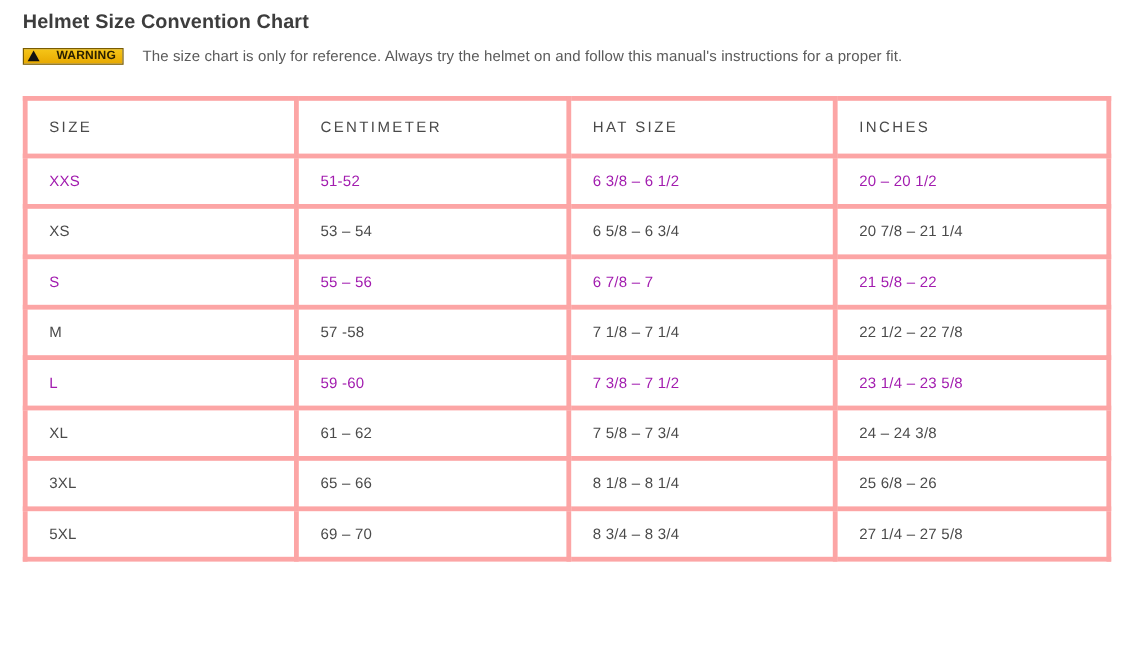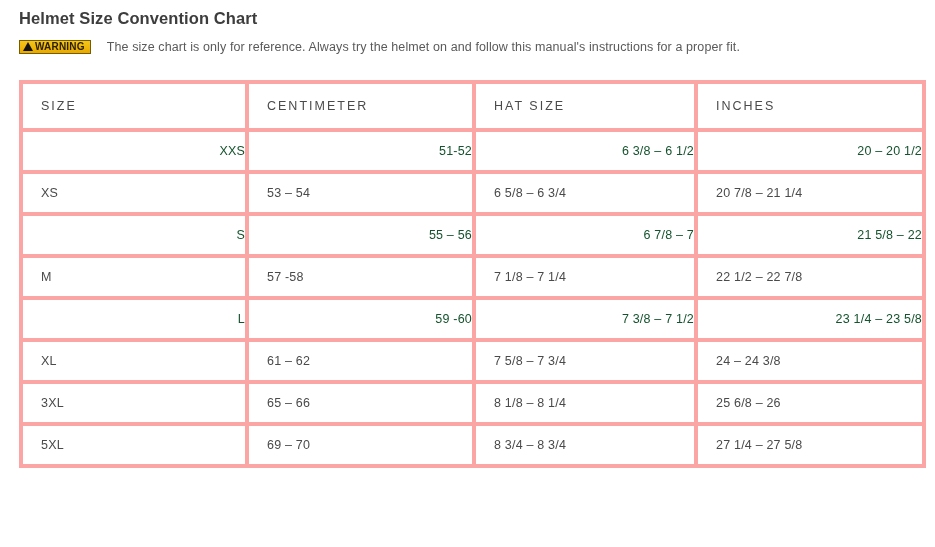--- a/index.html
+++ b/index.html
@@ -27,21 +27,21 @@
     letter-spacing: 0.1px;
   }
   .notice-row {
     display: flex;
     align-items: center;
     margin: 12px 0 0 3px;
   }
   .warning-badge {
     display: inline-flex;
     align-items: center;
-    gap: 2px;
+    gap: 14px;
     border: 1px solid #7a5c00;
     background: linear-gradient(#f5c518, #e8a900);
     color: #2a2000;
     font-size: 10px;
     font-weight: bold;
     letter-spacing: 0.2px;
     padding: 2px 5px 2px 3px;
     line-height: 1;
     height: 14px;
     box-sizing: border-box;
@@ -85,22 +85,21 @@
     box-sizing: border-box;
   }
   table.size-table td {
     font-size: 12.5px;
     padding: 12px 0 12px 18px;
     height: 40px;
     box-sizing: border-box;
     letter-spacing: 0.2px;
   }
   tr.row-odd td {
-    color: #14532d;
-    text-align: right;
+    color: #a21caf;
   }
   tr.row-even td {
     color: #4a4a4a;
   }
   col.c1 { width: 226px; }
   col.c2 { width: 227px; }
   col.c3 { width: 222px; }
   col.c4 { width: 228px; }
 </style>
 </head>

